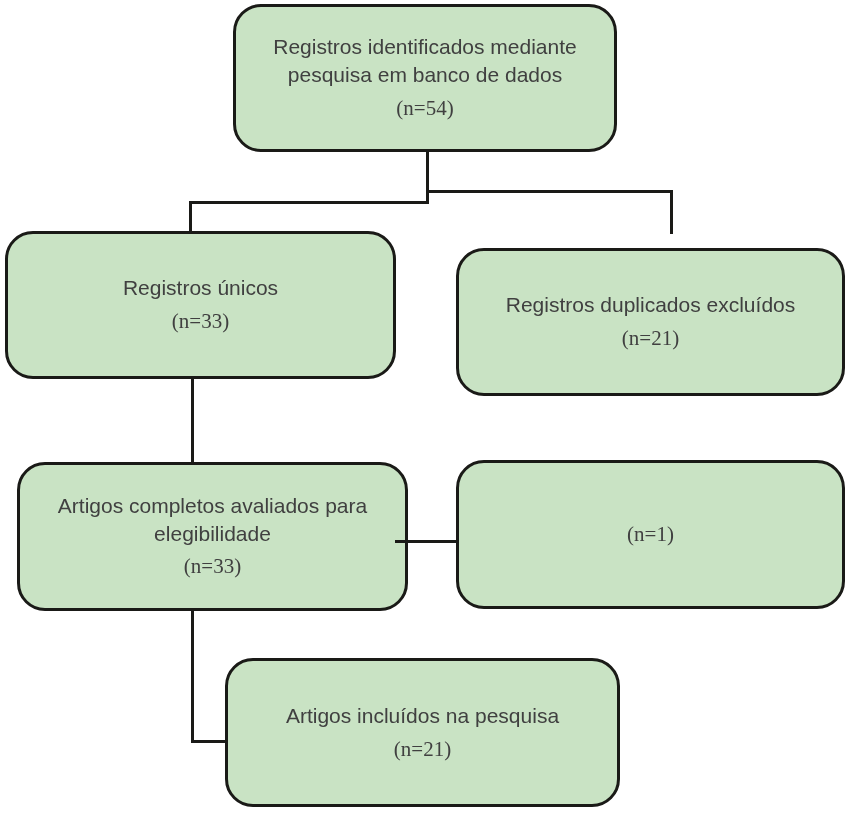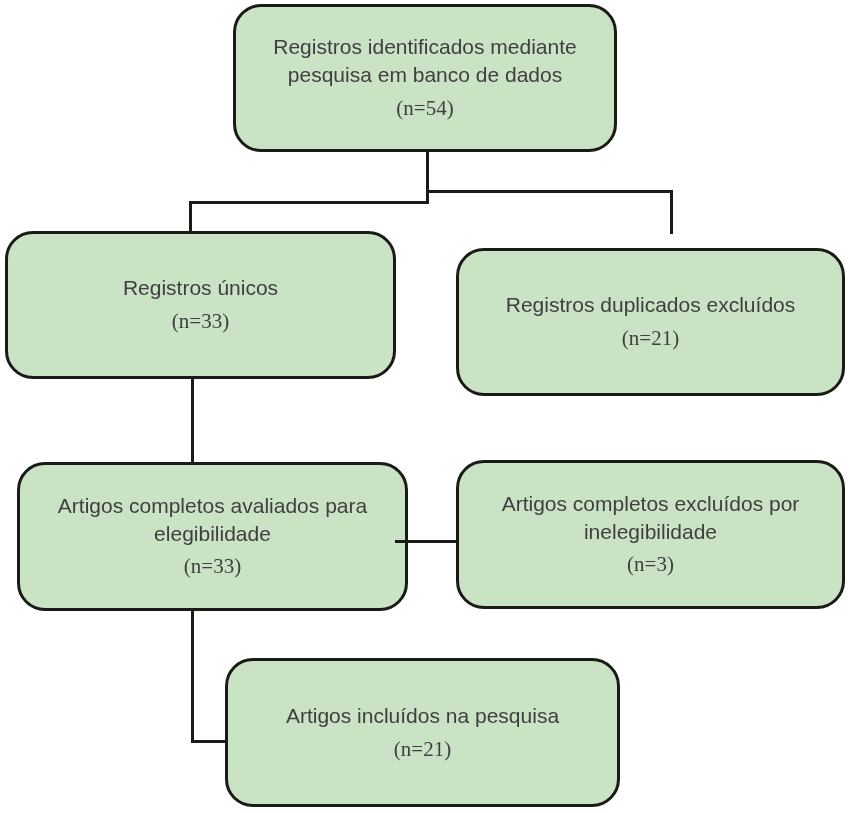--- a/index.html
+++ b/index.html
@@ -65,23 +65,21 @@
     <span class="count">(n=21)</span>
   </div>
 
   <div class="flow-box" style="left:5px; top:462px; width:391px; height:149px;margin-left:12px;">
     <span class="label">Artigos completos avaliados para
 elegibilidade</span>
     <span class="count">(n=33)</span>
   </div>
 
   <div class="flow-box" style="left:456px; top:460px; width:389px; height:149px;">
-    <span class="label">Artigos completos excluídos por
-inelegibilidade</span>
-    <span class="count">(n=3)</span>
+    <span class="count">(n=1)</span>
   </div>
 
   <div class="flow-box" style="left:225px; top:658px; width:395px; height:149px;">
     <span class="label">Artigos incluídos na pesquisa</span>
     <span class="count">(n=21)</span>
   </div>
 
   <div class="line" style="left:426px; top:151px; width:3px; height:53px;"></div>
 
   <div class="line" style="left:189px; top:201px; width:240px; height:3px;"></div>

